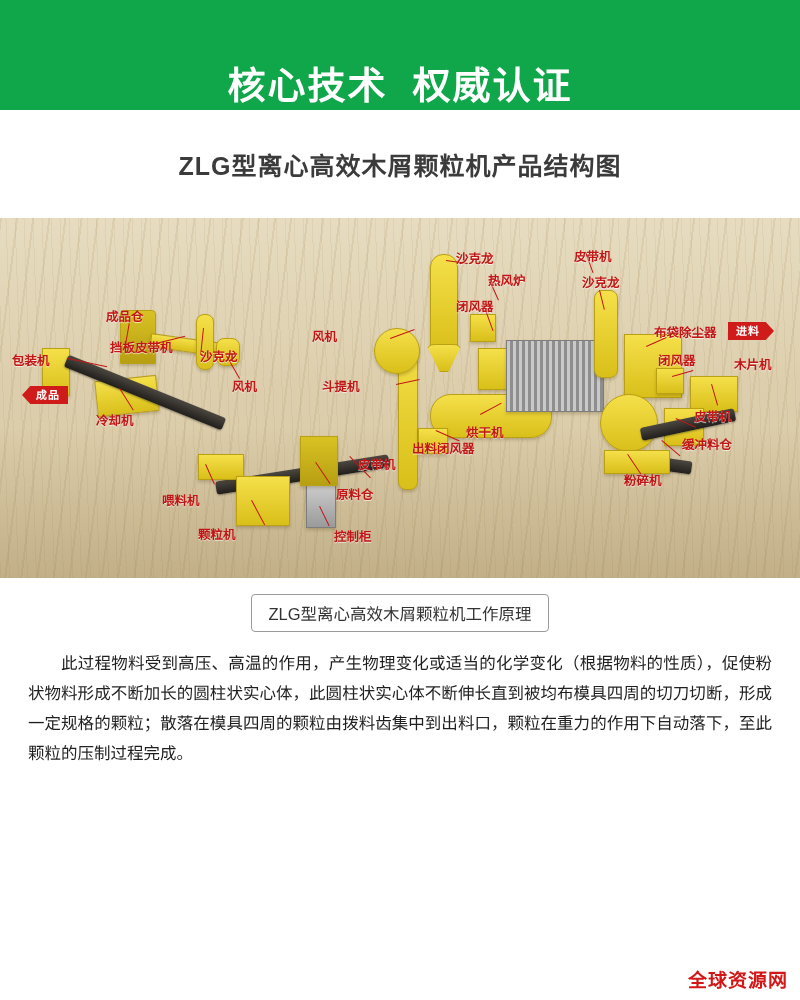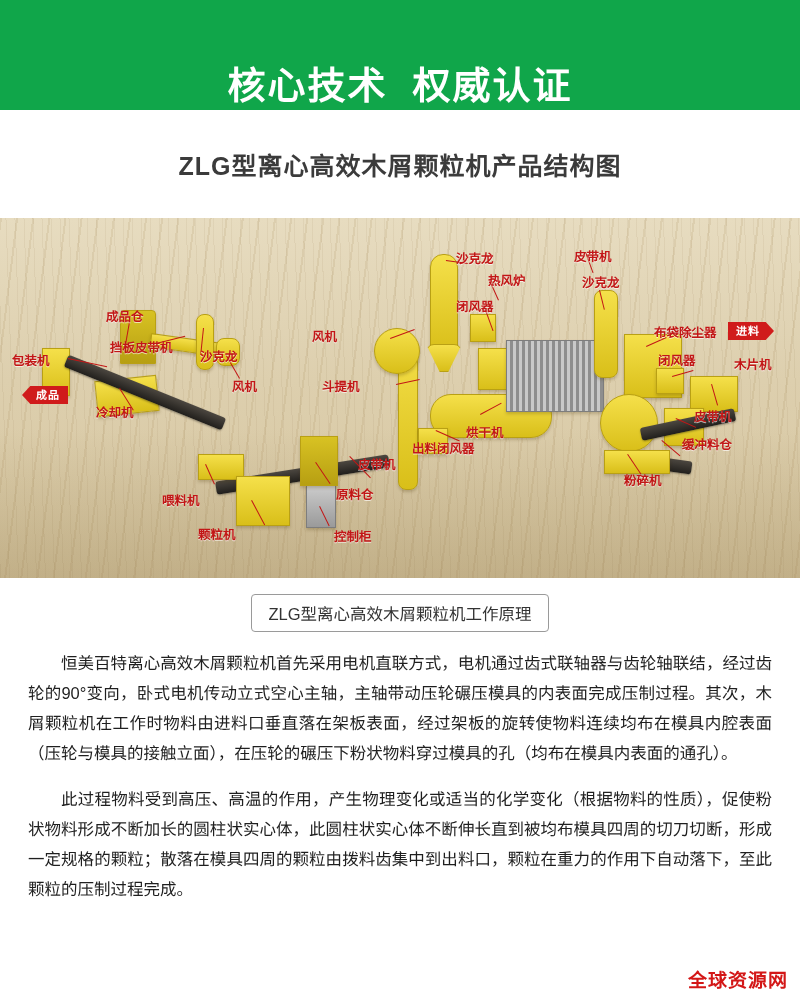--- a/index.html
+++ b/index.html
@@ -267,21 +267,21 @@
     <div class="leader" style="left:712px; top:166px; width:22px; transform:rotate(74deg);"></div>
     <div class="leader" style="left:676px; top:200px; width:22px; transform:rotate(24deg);"></div>
     <div class="leader" style="left:662px; top:222px; width:24px; transform:rotate(40deg);"></div>
     <div class="leader" style="left:628px; top:236px; width:24px; transform:rotate(56deg);"></div>
 
     <div class="lbl" style="left:12px; top:132px;">包装机</div>
     <div class="lbl" style="left:106px; top:88px;">成品仓</div>
     <div class="lbl" style="left:110px; top:119px;">挡板皮带机</div>
     <div class="lbl" style="left:200px; top:128px;">沙克龙</div>
     <div class="lbl" style="left:232px; top:158px;">风机</div>
-    <div class="lbl" style="left:96px; top:184px;">冷却机</div>
+    <div class="lbl" style="left:96px; top:192px;">冷却机</div>
     <div class="lbl" style="left:162px; top:272px;">喂料机</div>
     <div class="lbl" style="left:198px; top:306px;">颗粒机</div>
     <div class="lbl" style="left:334px; top:308px;">控制柜</div>
     <div class="lbl" style="left:336px; top:266px;">原料仓</div>
     <div class="lbl" style="left:358px; top:236px;">皮带机</div>
     <div class="lbl" style="left:322px; top:158px;">斗提机</div>
     <div class="lbl" style="left:312px; top:108px;">风机</div>
     <div class="lbl" style="left:412px; top:220px;">出料闭风器</div>
     <div class="lbl" style="left:466px; top:204px;">烘干机</div>
     <div class="lbl" style="left:456px; top:30px;">沙克龙</div>
@@ -295,18 +295,17 @@
     <div class="lbl" style="left:694px; top:188px;">皮带机</div>
     <div class="lbl" style="left:682px; top:216px;">缓冲料仓</div>
     <div class="lbl" style="left:624px; top:252px;">粉碎机</div>
   </div>
 
   <div class="pill-wrap">
     <div class="pill">ZLG型离心高效木屑颗粒机工作原理</div>
   </div>
 
   <div class="body-text">
-    <p>恒美百特离心高效木屑颗粒机首先采用电机直联方式，电机通过齿式联轴器与齿轮轴联结，经过齿轮的90°变向，卧式电机传动立式空心主轴，主轴带动压轮碾压模具的内表面完成压制过程。其次，木屑颗粒机在工作时物料由进料口垂直落在架板表面，经过架板的旋转使物料连续均布在模具内腔表面（压轮与模具的接触立面），在压轮的碾压下粉状物料穿过模具的孔（均布在模具内表面的通孔）。</p>
     <p>此过程物料受到高压、高温的作用，产生物理变化或适当的化学变化（根据物料的性质），促使粉状物料形成不断加长的圆柱状实心体，此圆柱状实心体不断伸长直到被均布模具四周的切刀切断，形成一定规格的颗粒；散落在模具四周的颗粒由拨料齿集中到出料口，颗粒在重力的作用下自动落下，至此颗粒的压制过程完成。</p>
   </div>
 
   <div class="watermark">全球资源网</div>
 </div>
 
 </body></html>

